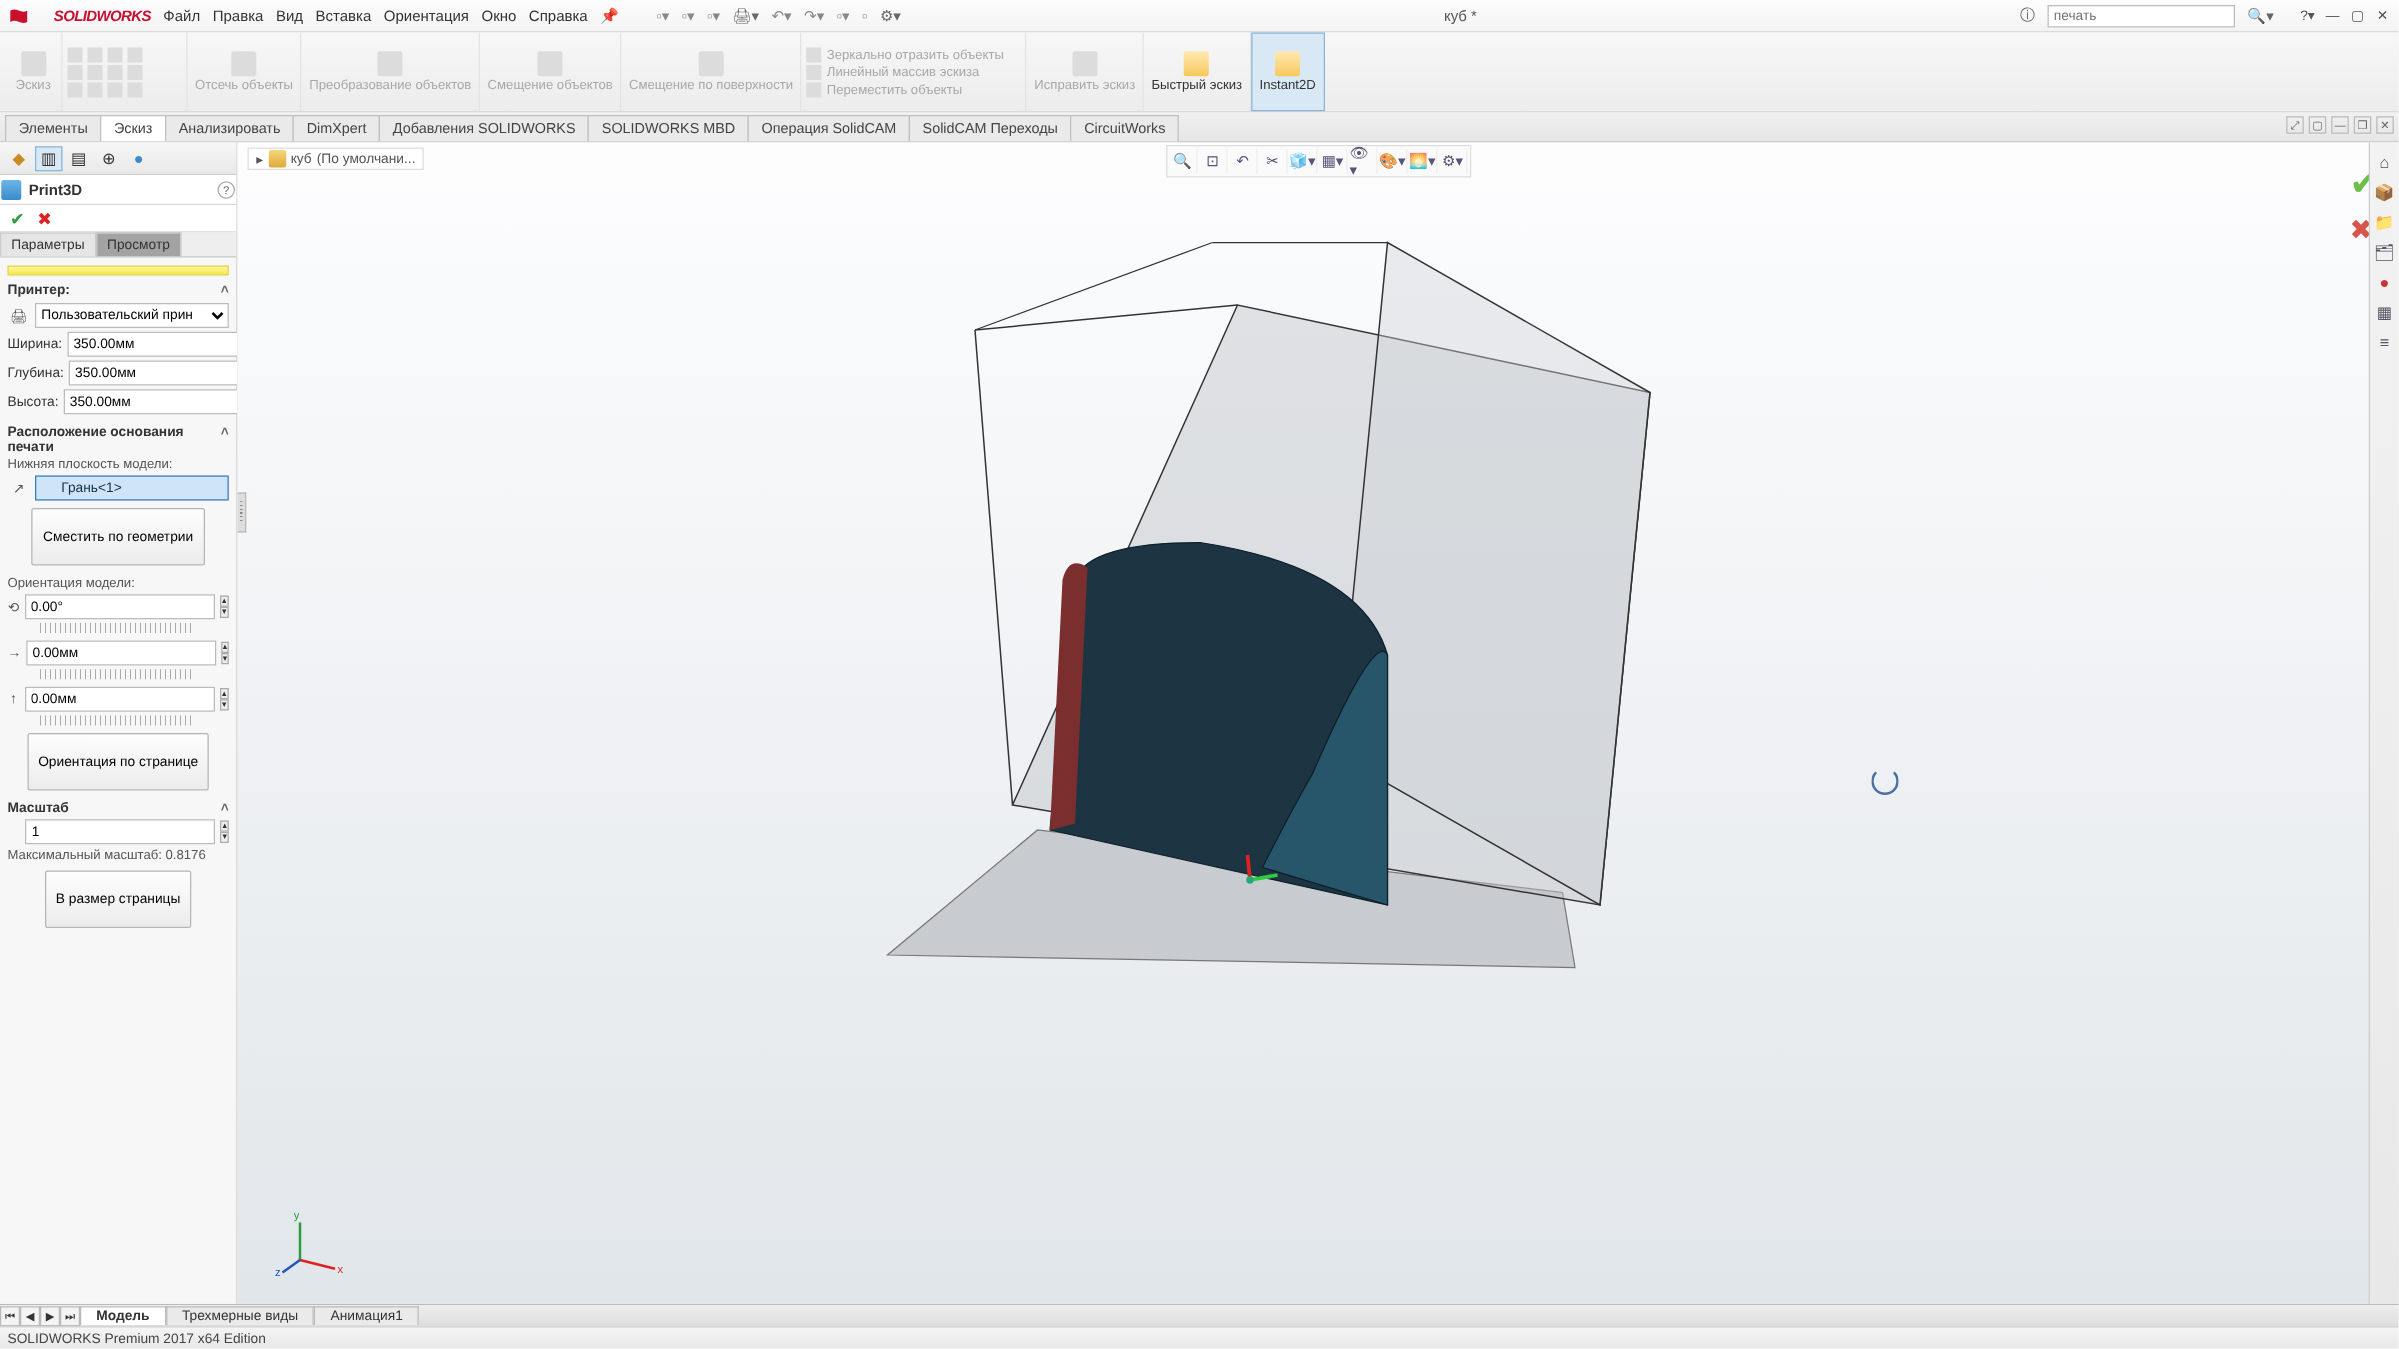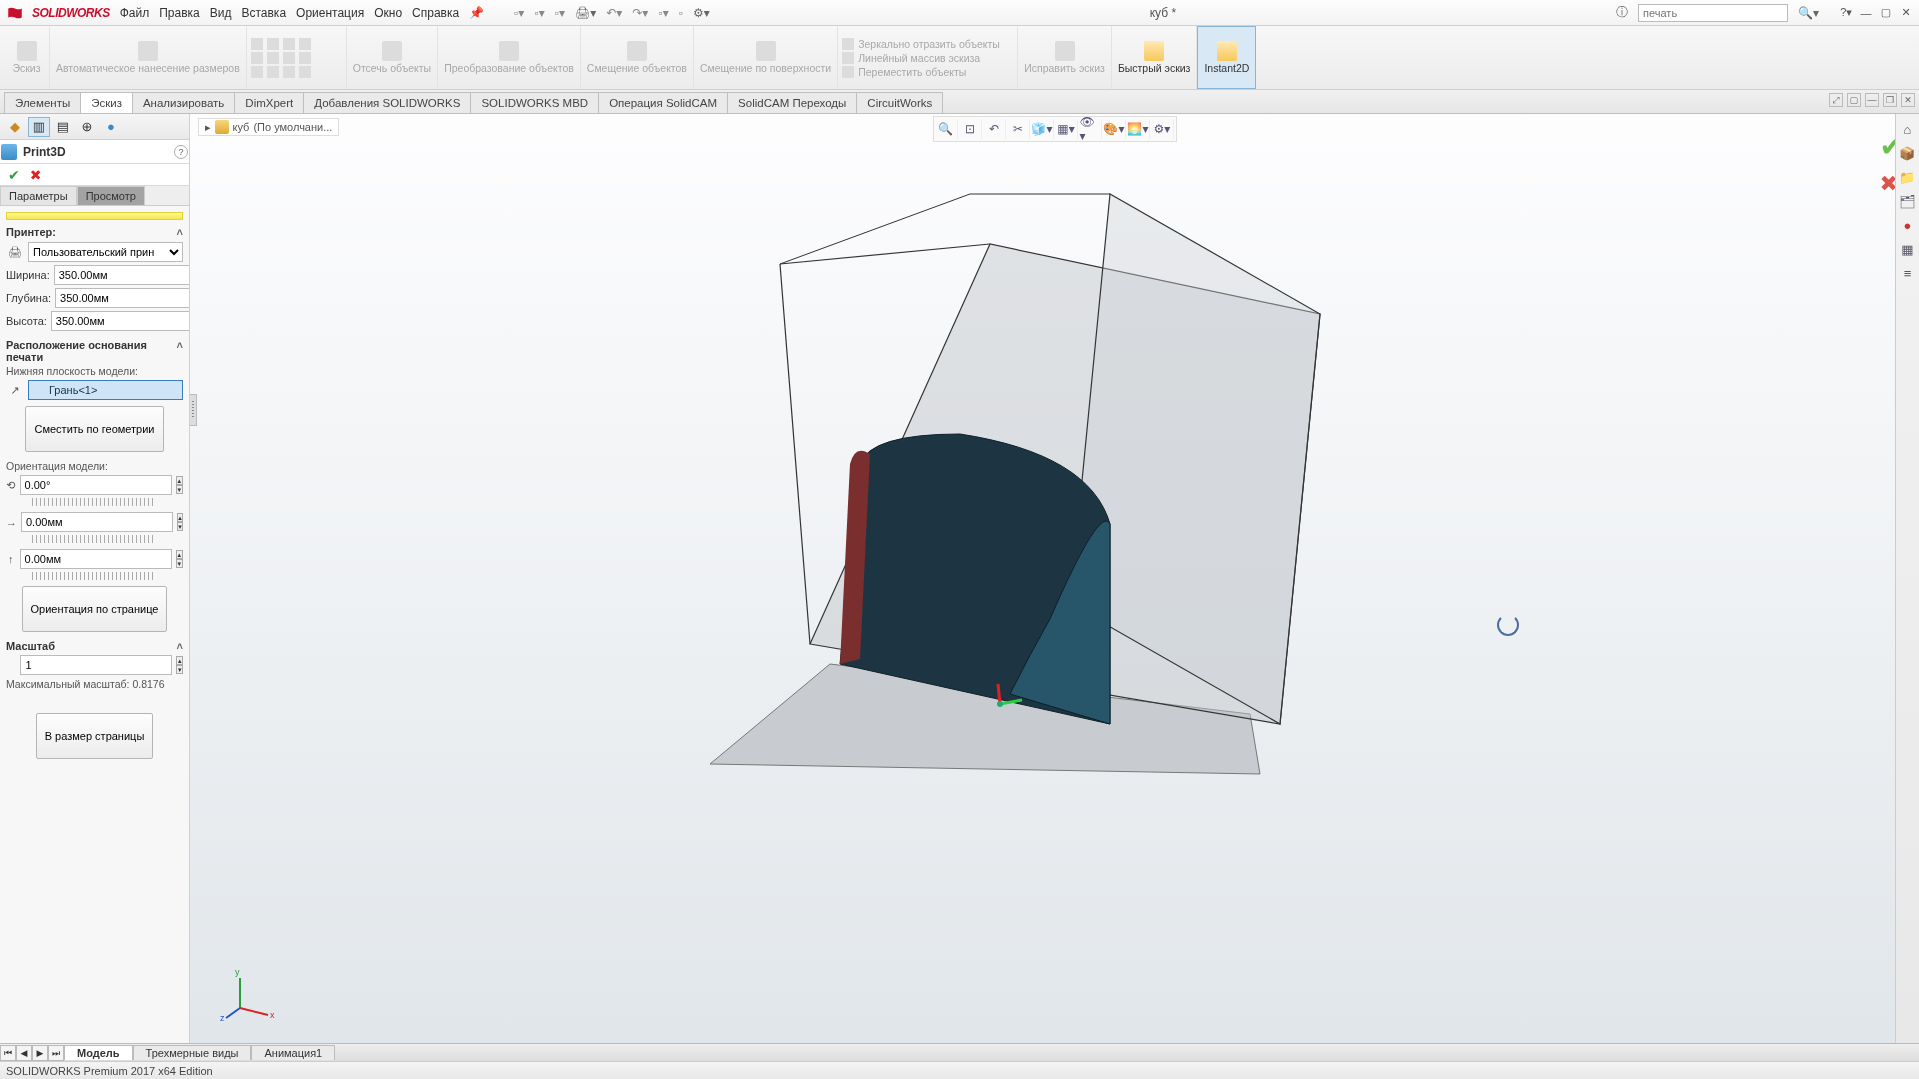--- a/index.html
+++ b/index.html
@@ -1,20 +1,20 @@
 <!DOCTYPE html>
 <html><head>
 <meta charset="utf-8">
 <style>
 * { margin: 0; padding: 0; box-sizing: border-box; font-family: "Segoe UI", Arial, sans-serif; }
 body { width: 1919px; height: 1079px; overflow: hidden; background: #fff; font-size: 12px; color: #333; }
 
 
 .menubar { height: 26px; background: linear-gradient(#fdfdfd,#f3f3f3); border-bottom: 1px solid #d0d0d0; display: flex; align-items: center; padding: 0 6px; gap: 10px; }
-.logo { display: flex; align-items: center; gap: 8px; font-weight: bold; color: #c8102e; font-style: italic; letter-spacing: -0.5px; }
+.logo { display: flex; align-items: center; gap: 19px; font-weight: bold; color: #c8102e; font-style: italic; letter-spacing: -0.5px; }
 .logo svg { width: 18px; height: 18px; }
 .menubar .menu-item { cursor: pointer; }
 .doc-title { flex: 1; text-align: center; color: #555; }
 .search-box { width: 150px; height: 18px; border: 1px solid #bbb; padding: 0 4px; font-size: 11px; color: #888; background: #fff; }
 .win-icons { display: flex; gap: 6px; margin-left: 10px; align-items: center; }
 .win-icons span { width: 14px; height: 14px; display: inline-flex; align-items: center; justify-content: center; cursor: pointer; color: #555; font-size: 11px; }
 .print-icon, .pin-icon, .search-glass, .help-icon { color: #666; }
 
 
 .ribbon { height: 64px; background: linear-gradient(#f7f7f7,#ececec); border-bottom: 1px solid #cfcfcf; display: flex; align-items: stretch; padding: 0 4px; gap: 0; }
@@ -136,24 +136,20 @@
     <span>▢</span>
     <span>✕</span>
   </div>
 </div>
 
 <div class="ribbon">
   <div class="ribbon-btn">
       <span class="ico"></span>
       <span>Эскиз</span>
     </div>
-  <div class="ribbon-btn" style="min-width:180px">
-      <span class="ico"></span>
-      <span>Автоматическое нанесение размеров</span>
-    </div>
   <div class="ribbon-split">
     <div>
         <span class="mini-ico"></span>
         <span class="mini-ico"></span>
         <span class="mini-ico"></span>
         <span class="mini-ico"></span>
       </div>
     <div>
         <span class="mini-ico"></span>
         <span class="mini-ico"></span>
@@ -330,21 +326,21 @@
         </div>
       <div class="row">
           <span style="width:22px"></span>
           <input type="text" value="1" style="">
           <div class="spinner">
             <span>▴</span>
             <span>▾</span>
           </div>
         </div>
       <div class="small-note">Максимальный масштаб: 0.8176</div>
-      <div class="row" style="justify-content:center;margin-top:23px">
+      <div class="row" style="justify-content:center;margin-top:6px">
           <button class="btn">В размер страницы</button>
         </div>
     </div>
   </div>
 
   <div class="canvas-wrap">
     <div class="splitter"></div>
     <div class="breadcrumb">
       <span>▸</span>
       <span class="cube-ico"></span>

